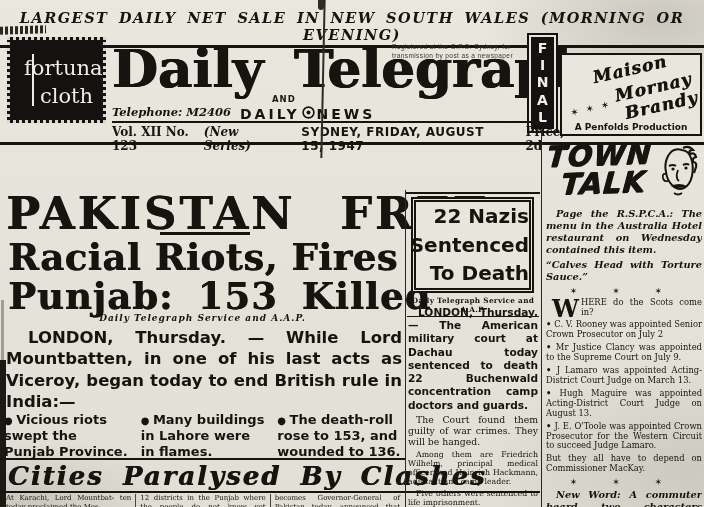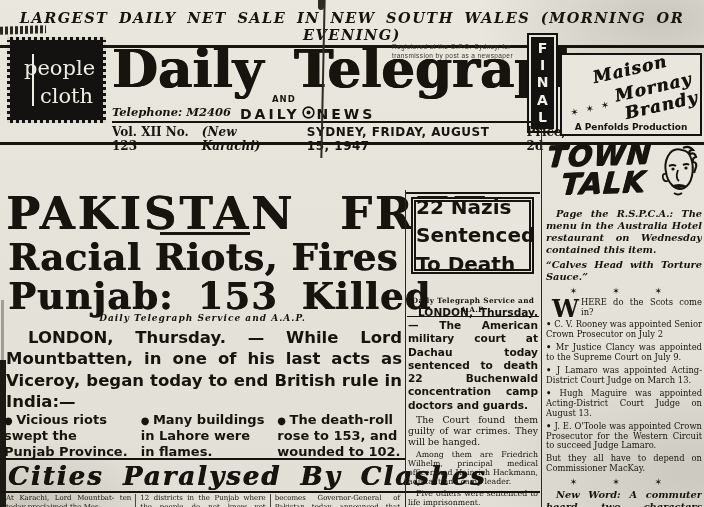--- a/index.html
+++ b/index.html
@@ -72,22 +72,22 @@
   .minicols div{flex:1;font-family:"DejaVu Serif",serif;font-size:7px;line-height:1.3;padding:0 4px;text-align:justify;}
   .minicols div + div{border-left:1px solid #4a463e;}
   
   .vrule{width:1.2px;background:#2a2722;}
   .foldline{left:322px;top:0;width:2px;height:158px;background:#2f2b24;transform:rotate(1.2deg);}
   .foldtip{left:318px;top:0;width:6px;height:10px;background:#2f2b24;border-radius:0 0 4px 4px;}
   .edge-strip{left:0;top:360px;width:6px;height:147px;background:#1b1914;}
   .edge-smear{left:1px;top:300px;width:3px;height:60px;background:#6a665c;opacity:.55;}
   
   .nazis-toprule{left:406px;top:192px;width:134px;height:1.5px;}
-  .nazis-box{left:411px;top:197px;width:123px;height:77px;border:5px double #17140f;box-sizing:border-box;
-    display:flex;flex-direction:column;align-items:flex-start;justify-content:center;background:#e8e5dc;}
+  .nazis-box{left:411px;top:197px;width:123px;height:96px;border:5px double #17140f;box-sizing:border-box;
+    display:flex;flex-direction:column;align-items:flex-end;justify-content:center;background:#e8e5dc;}
   .nazis-box span{font-family:"DejaVu Sans",sans-serif;font-weight:bold;font-size:20px;line-height:1.42;}
   .np-byline{left:407px;top:296px;width:132px;text-align:center;font-family:"DejaVu Serif",serif;
     font-weight:bold;font-size:7.3px;letter-spacing:.3px;border-bottom:1px solid #17140f;padding-bottom:2px;}
   .np-flow{left:408px;top:306px;width:130px;height:201px;overflow:hidden;}
   .np-flow p{margin:0 0 3px 0;text-align:justify;}
   .np-lead{font-family:"DejaVu Sans",sans-serif;font-weight:bold;font-size:10.6px;line-height:1.25;text-indent:10px;}
   .np-body{font-family:"DejaVu Serif",serif;font-size:9.3px;line-height:1.18;text-indent:8px;}
   .np-small{font-family:"DejaVu Serif",serif;font-size:7.8px;line-height:1.15;text-indent:8px;}
   
   .tt{left:546px;top:140px;width:156px;height:367px;overflow:hidden;}
@@ -111,21 +111,21 @@
 
 <div id="page">
 
   <div class="abs banner">
     <span class="banner-inner">LARGEST DAILY NET SALE IN NEW SOUTH WALES (MORNING OR EVENING)</span>
   </div>
   <div class="abs scribble"></div>
 
   <div class="abs fortuna">
     <div class="f-bar"></div>
-    <div class="l1">people</div>
+    <div class="l1">fortuna</div>
     <div class="l2">cloth</div>
   </div>
 
   <div class="abs mast-word" style="left:112px;top:42px;">Daily</div>
   <div class="abs mast-and" style="left:272px;top:94px;">AND</div>
   <div class="abs mast-word" style="left:294px;top:42px;">Telegraph</div>
   <div class="abs reg-note" style="left:392px;top:43px;">
     <div>Registered at the G.P.O. Sydney, for</div>
     <div>transmission by post as a newspaper</div>
   </div>
@@ -153,42 +153,42 @@
     <span class="script s1">Maison</span>
     <span class="script s2">Mornay</span>
     <span class="script s3">Brandy</span>
     <span class="stars">✶ ✶ ✶</span>
     <div class="foot">A Penfolds Production</div>
   </div>
 
   <div class="abs rule" style="left:112px;top:121px;width:428px;height:2px;"></div>
   <div class="abs dateline">
     <span class="dl-vol">Vol. XII No. 123</span>
-    <span class="dl-series">(New Karachi)</span>
+    <span class="dl-series">(New Series)</span>
     <span class="dl-date">SYDNEY, FRIDAY, AUGUST 15, 1947</span>
     <span class="dl-price">Price, 2d</span>
   </div>
   <div class="abs rule" style="left:0;top:142px;width:704px;height:2.5px;"></div>
 
   <div class="abs foldline"></div>
   <div class="abs foldtip"></div>
   <div class="abs edge-strip"></div>
   <div class="abs edge-smear"></div>
 
   <div class="abs headline h1b">PAKISTAN FREE</div>
   <div class="abs rule subrule"></div>
   <div class="abs headline h2a">Racial Riots, Fires In</div>
   <div class="abs headline h2b">Punjab: 153 Killed</div>
   <div class="abs lead-byline">Daily Telegraph Service and A.A.P.</div>
   <div class="abs lead-par">LONDON, Thursday. — While Lord Mountbatten, in one of his last acts as Viceroy, began today to end British rule in India:—</div>
 
   <div class="abs bullets">
     <div>Vicious riots swept the Punjab Province.</div>
     <div>Many buildings in Lahore were in flames.</div>
-    <div>The death-roll rose to 153, and wounded to 102.</div>
+    <div>The death-roll rose to 153, and wounded to 136.</div>
   </div>
 
   <div class="abs rule crossrule"></div>
   <div class="abs crosshead">Cities Paralysed By Clashes</div>
   <div class="abs rule underrule"></div>
   <div class="abs minicols">
     <div>At Karachi, Lord Mountbat- ten today proclaimed the Mos-</div>
     <div>12 districts in the Punjab where the people do not know yet whether they will come under the rule of Pakistan</div>
     <div>becomes Governor-General of Pakistan today, announced that Pakistan would</div>
   </div>

